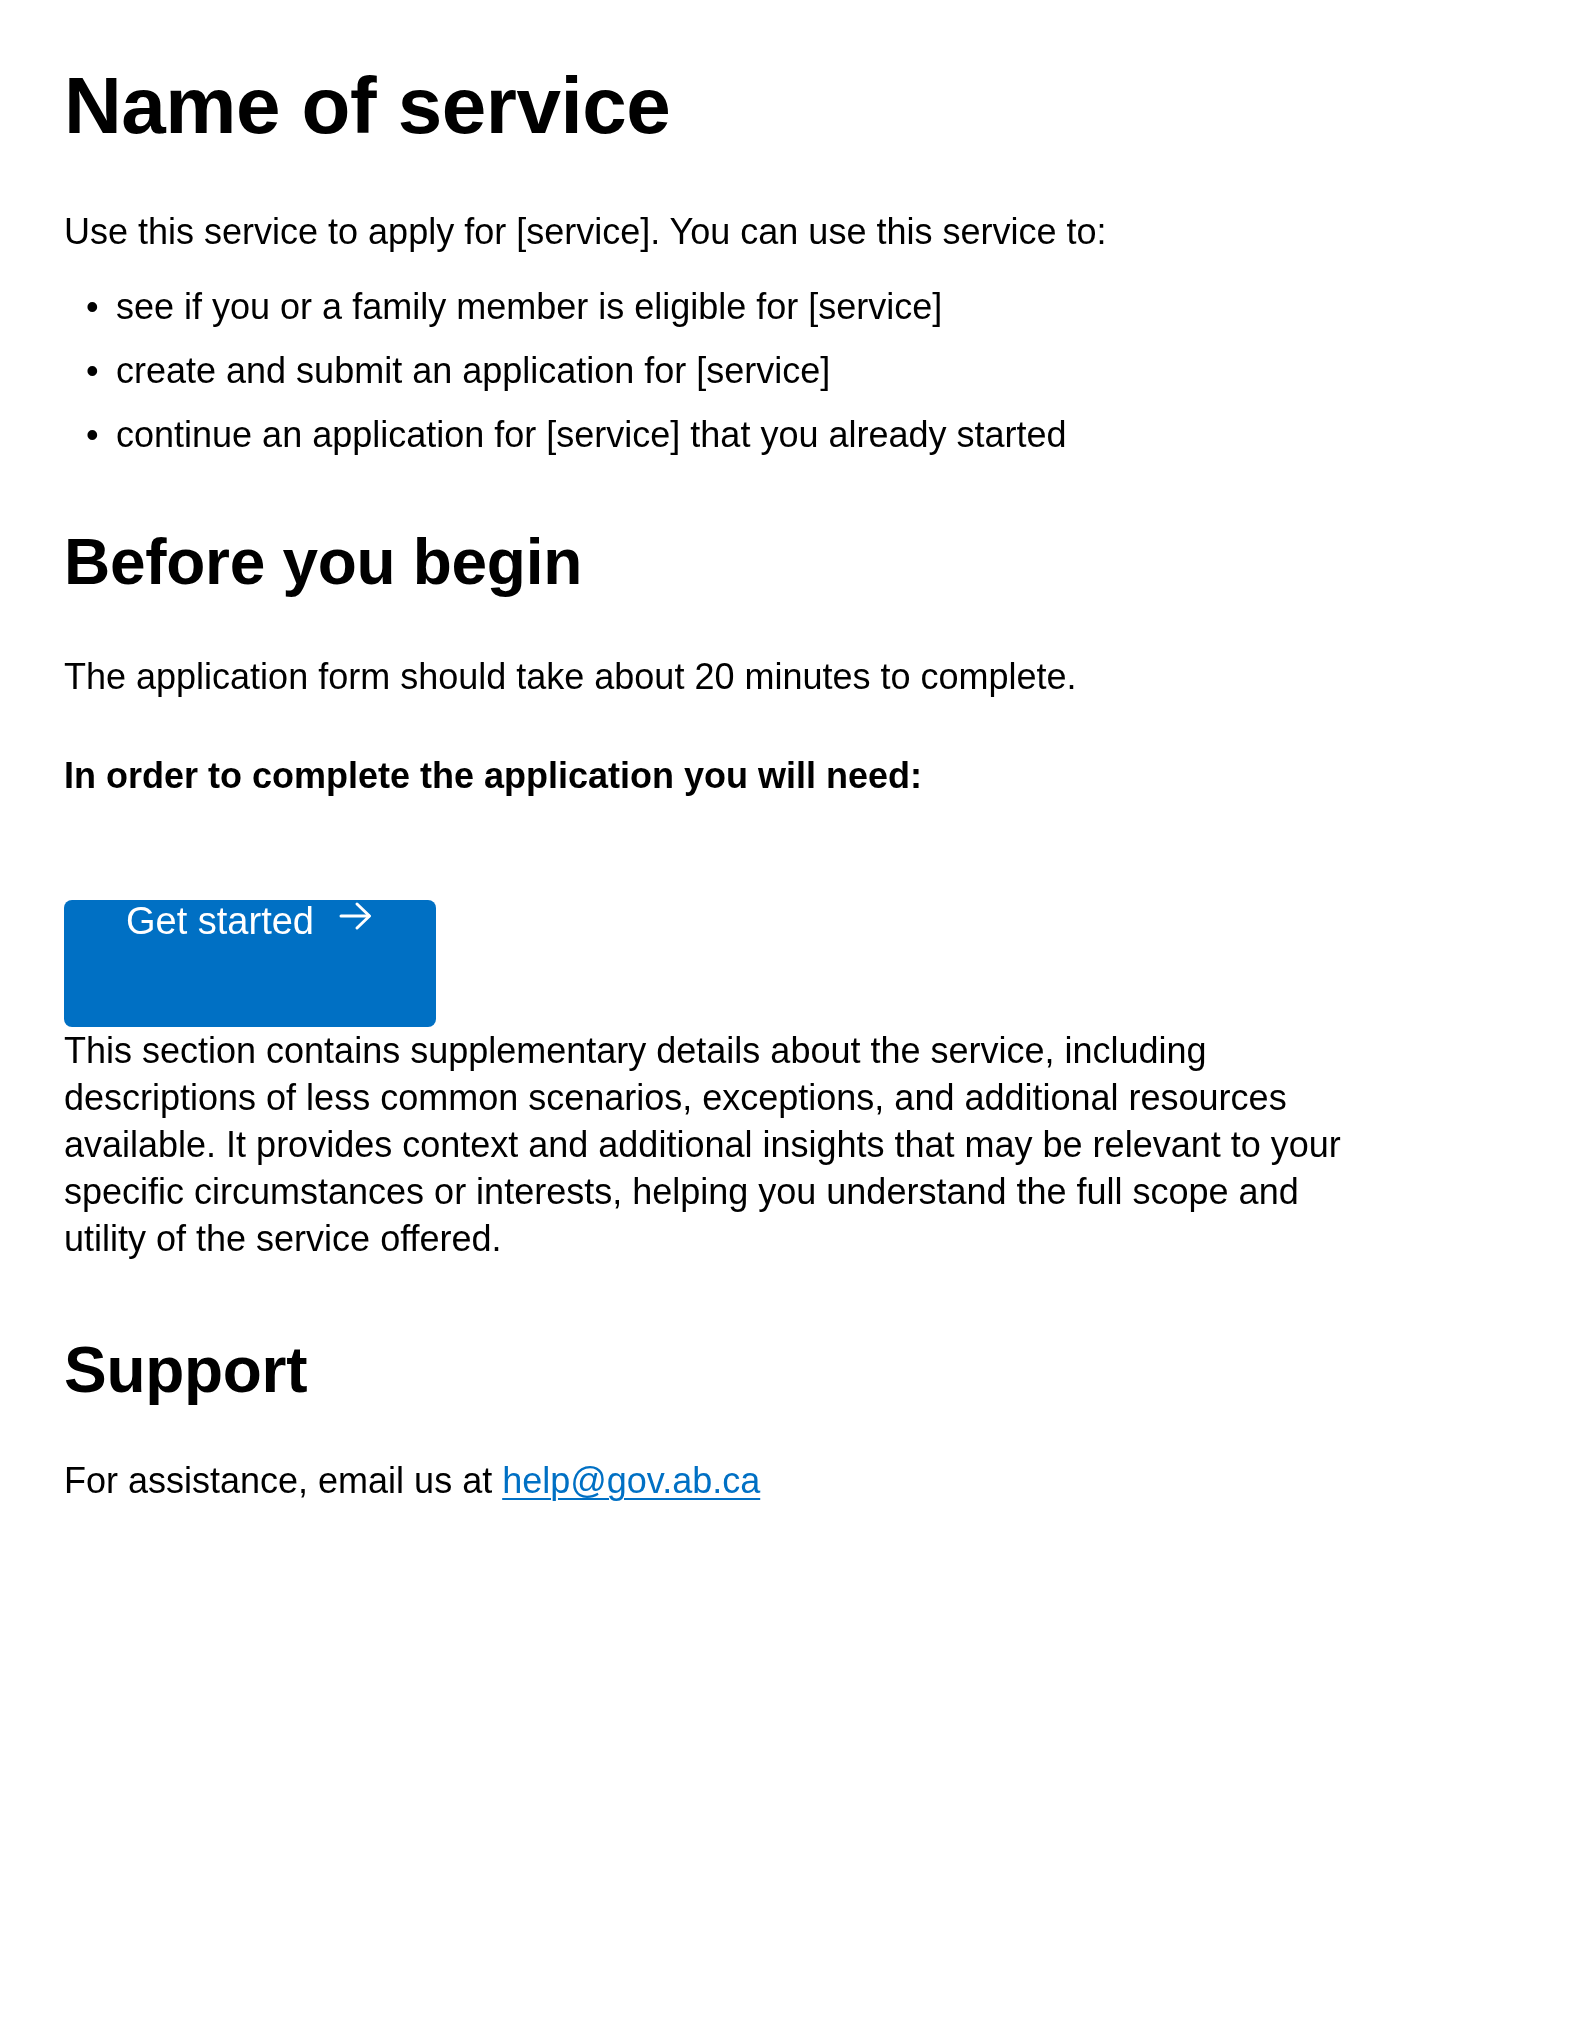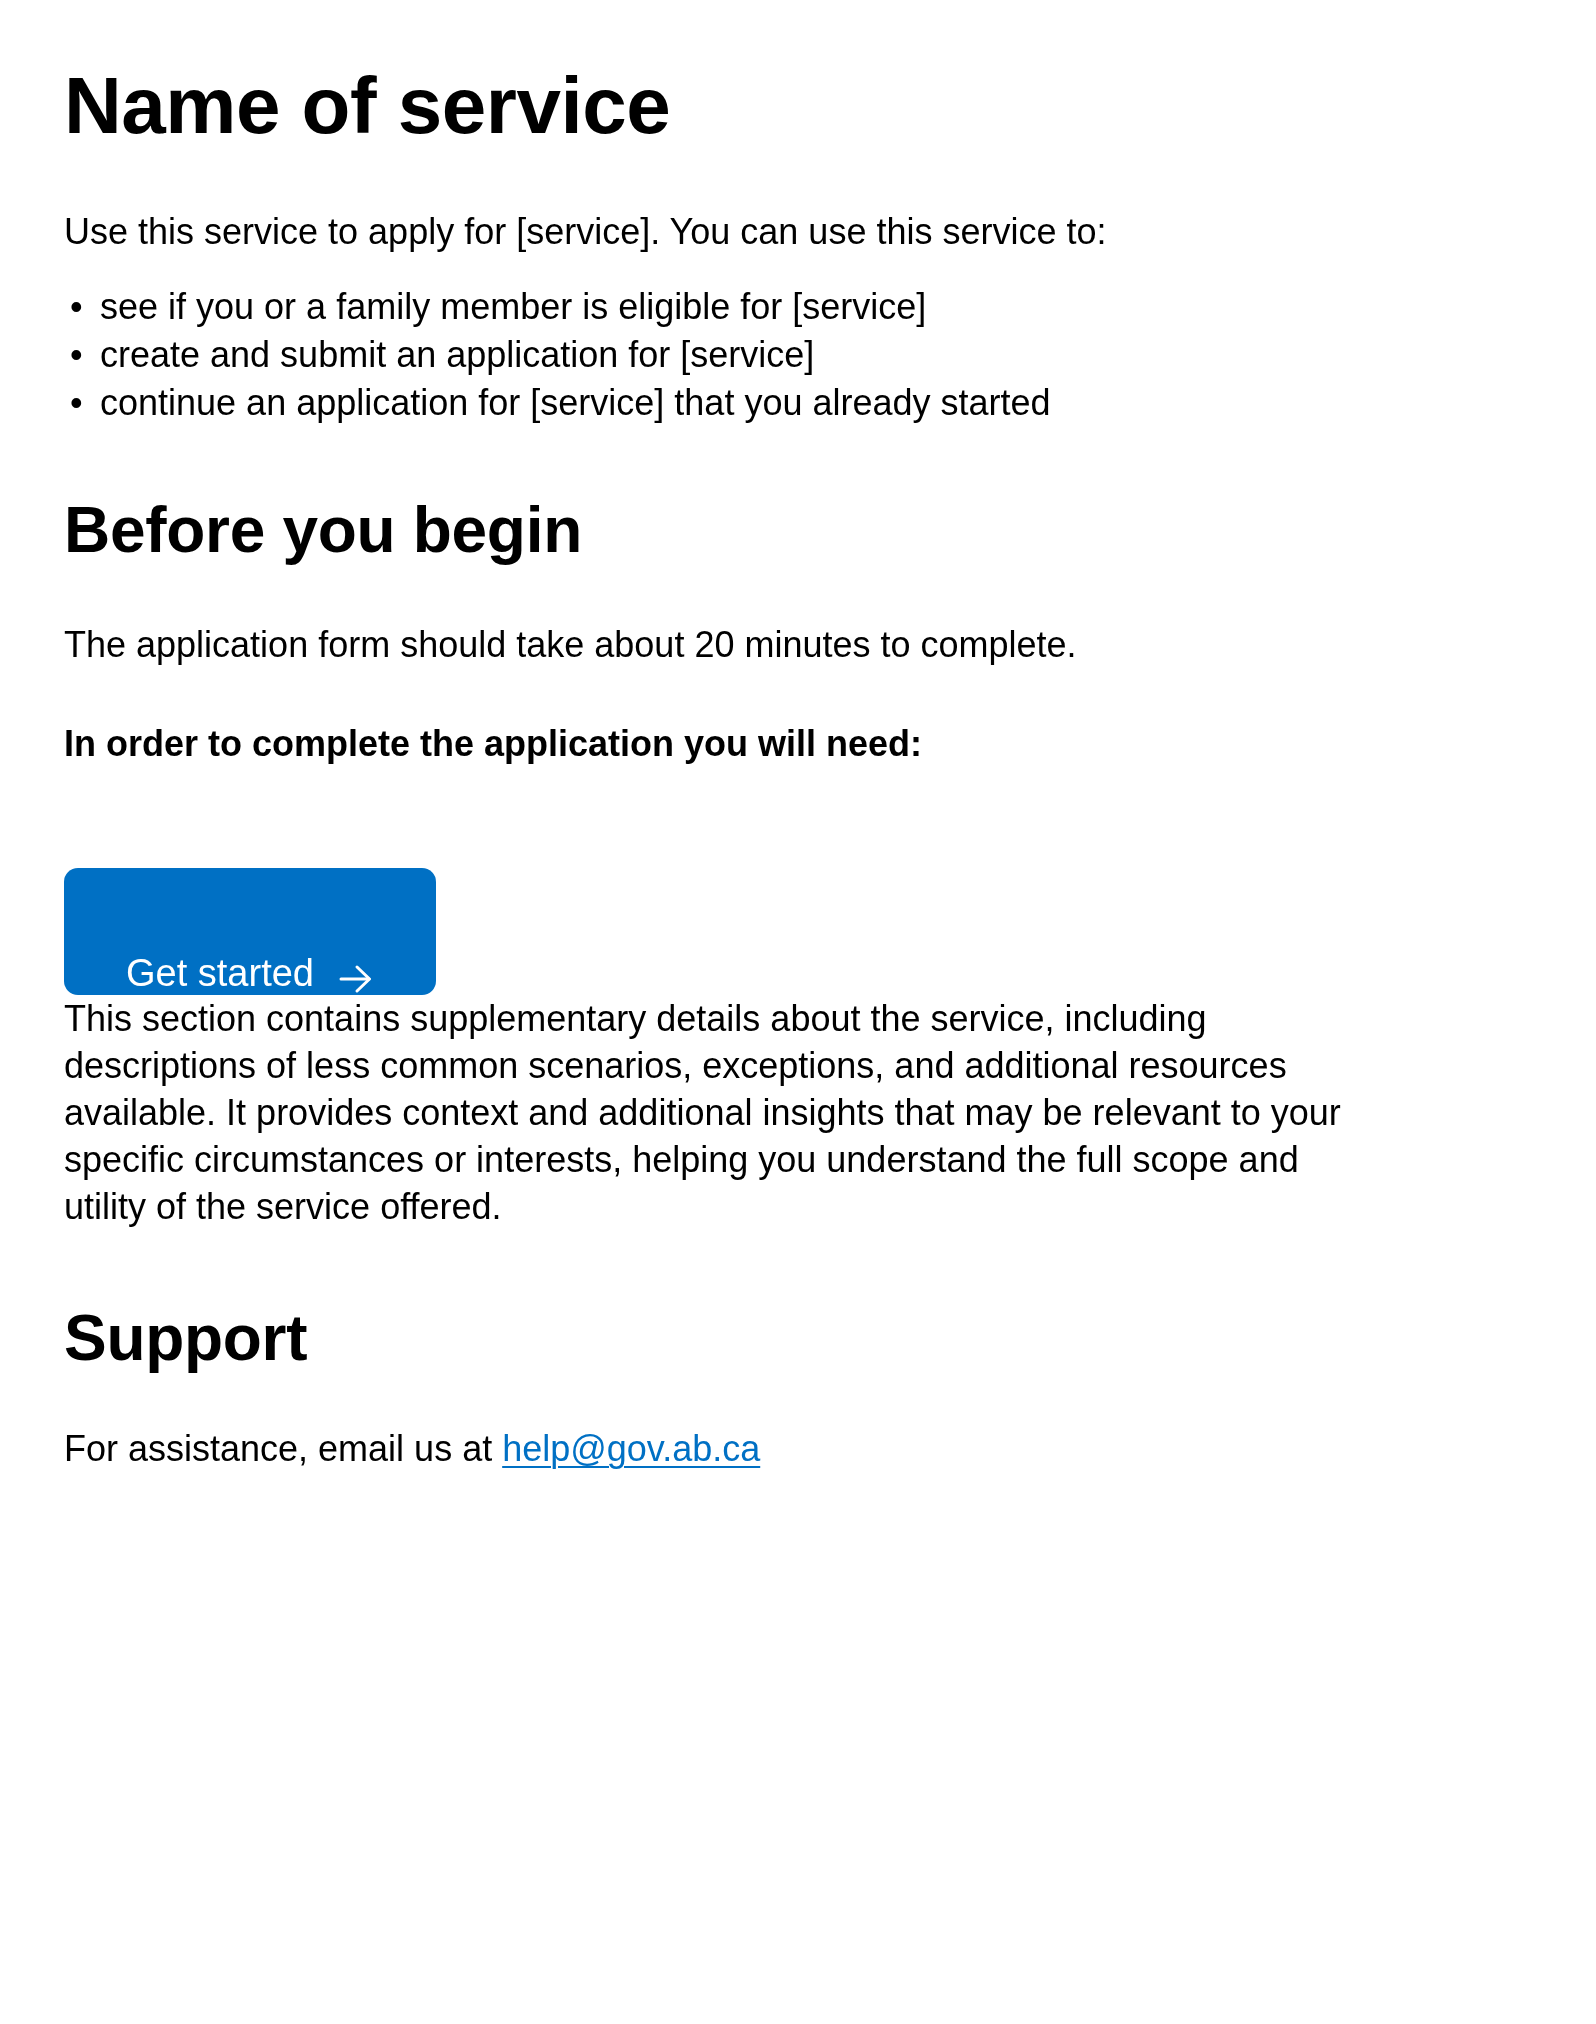--- a/index.html
+++ b/index.html
@@ -42,50 +42,50 @@
     list-style: none;
     margin: 0;
     padding: 0;
     font-size: 36px;
     line-height: 48px;
     max-width: 1310px;
   }
   ul.bullets li {
     position: relative;
     padding-left: 36px;
-    margin: 0;
+    margin: 16px;
   }
   ul.bullets li::before {
     content: "\2022";
     position: absolute;
     left: 6px;
     top: 0;
   }
 
   h2 {
     font-size: 64px;
     line-height: 74px;
     font-weight: 700;
     margin: 66px 0 54px 0;
     letter-spacing: -0.3px;
   }
   h2.after-button { margin-top: 137px; margin-bottom: 46px; }
   h2.support { margin-top: 71px; margin-bottom: 50px; }
 
   .cta-button {
     display: inline-flex;
-    align-items: flex-end;
+    align-items: flex-start;
     gap: 24px;
     margin-top: 93px;
     height: 127px;
     padding: 0 62px;
     background: var(--accent, #0070C4);
     color: #ffffff;
     border: none;
-    border-radius: 14px;
+    border-radius: 8px;
     font-family: inherit;
     font-size: 38px;
     font-weight: 400;
     cursor: pointer;
   }
   .cta-button svg { display: block; }
 
   a.email-link {
     color: var(--link, #0070C4);
     text-decoration: underline;

